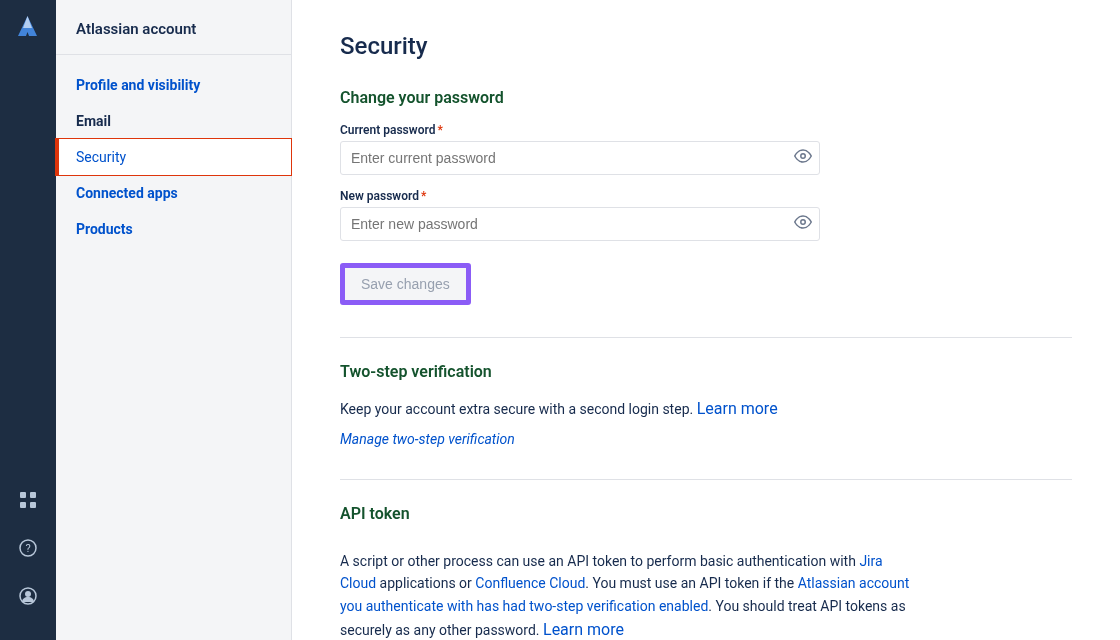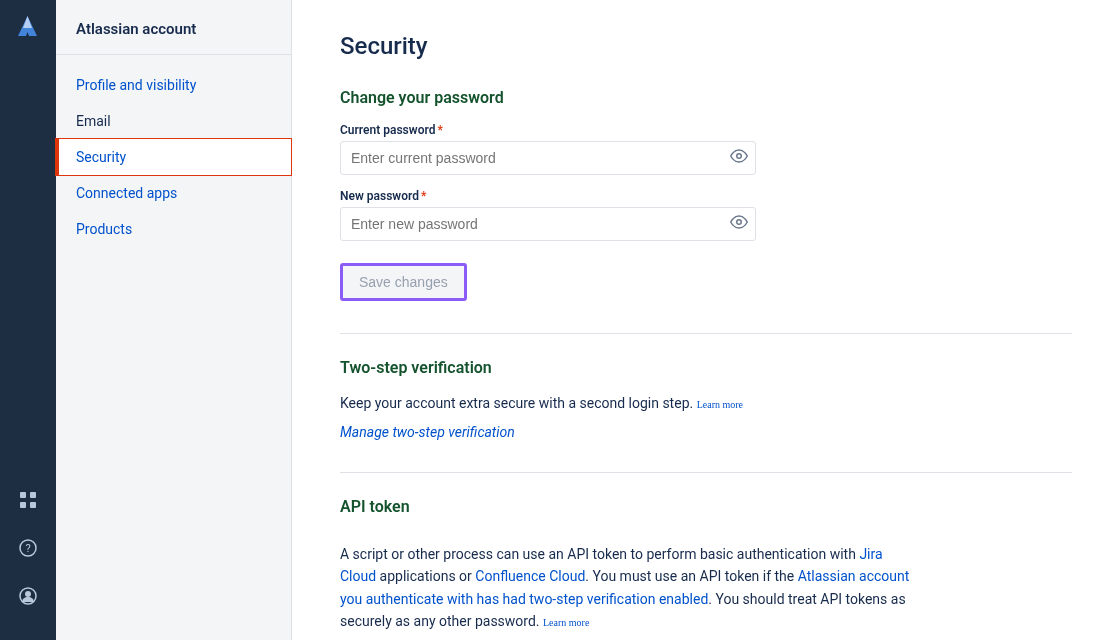--- a/index.html
+++ b/index.html
@@ -63,20 +63,21 @@
     }
     .sidebar-nav {
       padding: 12px 0;
     }
     .sidebar-nav-item {
       padding: 10px 20px;
       font-size: 14px;
       color: #0052cc;
       cursor: pointer;
       display: block;
+      font-weight: bold;
     }
     .sidebar-nav-item.active {
       background: #fff;
       color: #0052cc;
       border-left: 3px solid #de350b;
       padding-left: 17px;
       font-weight: 400;
       outline: 1px solid #de350b;
     }
     .sidebar-nav-item.plain {
@@ -119,21 +120,21 @@
       color: #172b4d;
       margin-bottom: 4px;
       display: block;
     }
     .required-star {
       color: #de350b;
       margin-left: 2px;
     }
     .input-wrapper {
       position: relative;
-      width: 416px;
+      width: 480px;
     }
     .form-input {
       width: 100%;
       padding: 8px 36px 8px 10px;
       border: 1px solid #dfe1e6;
       border-radius: 3px;
       font-size: 14px;
       color: #7a869a;
       background: #fff;
       outline: none;
@@ -144,41 +145,40 @@
       top: 50%;
       transform: translateY(-50%);
       color: #6b778c;
       cursor: pointer;
       font-size: 16px;
     }
 
     
     .btn-save {
       background: #f4f5f7;
-      border: 3px solid #8b5cf6;
+      border: 5px solid #8b5cf6;
       color: #97a0af;
       padding: 8px 16px;
       border-radius: 3px;
       font-size: 14px;
       cursor: pointer;
       margin-top: 8px;
     }
 
     
     .section-subtitle {
       font-size: 14px;
       color: #172b4d;
       margin-bottom: 8px;
       line-height: 1.5;
     }
     .section-link {
       color: #0052cc;
       text-decoration: none;
-      font-size: 10px;
-      font-family: Liberation Serif, serif;
+      font-size: 16px;
     }
     .manage-link {
       display: block;
       color: #0052cc;
       text-decoration: none;
       font-size: 14px;
       margin-top: 10px;
       font-style: italic;
     }
 

